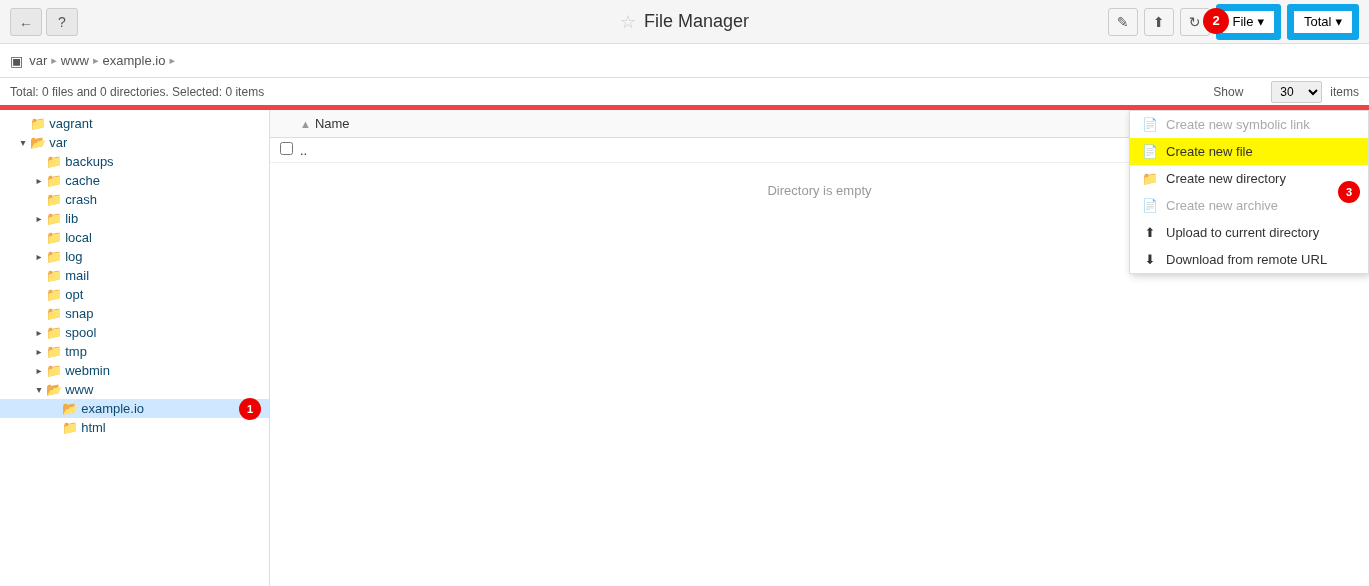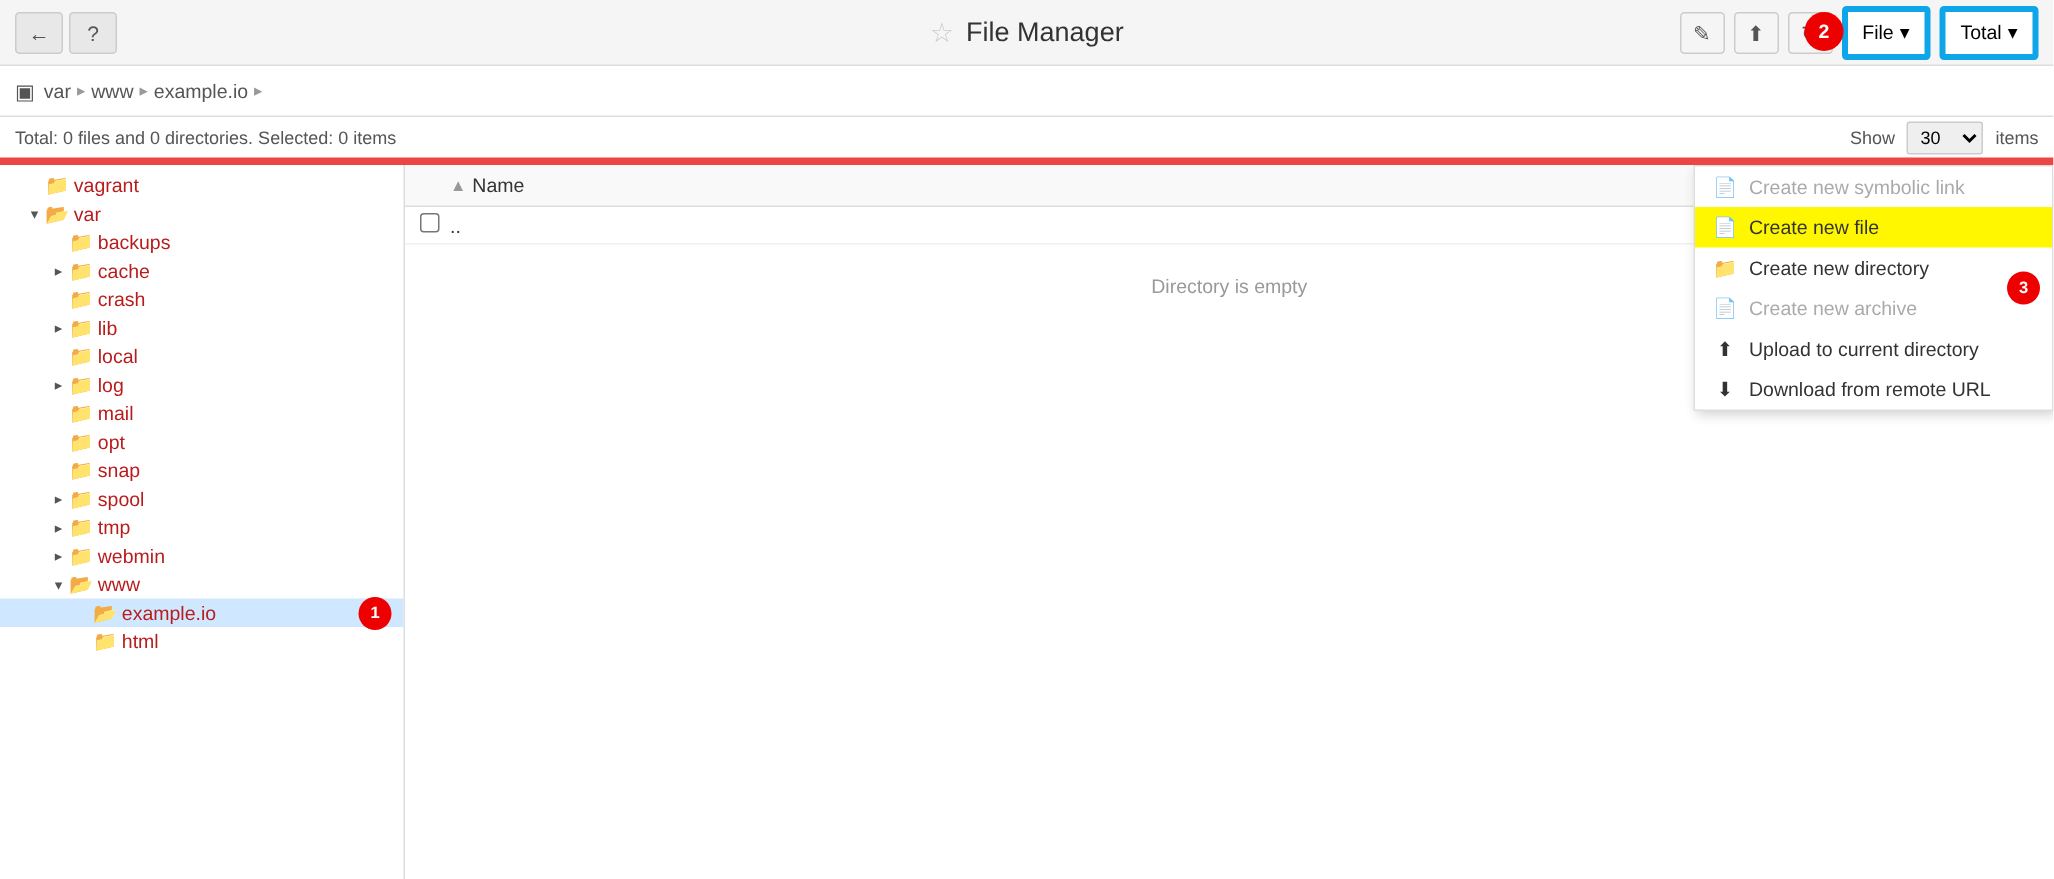--- a/index.html
+++ b/index.html
@@ -6,41 +6,41 @@
     body { font-family: Arial, sans-serif; font-size: 13px; background: #fff; color: #333; width: 1369px; height: 586px; overflow: hidden; }
 
     
     .header { display: flex; align-items: center; justify-content: center; padding: 6px 10px; background: #f5f5f5; border-bottom: 1px solid #ddd; position: relative; height: 44px; }
     .header-nav-btns { display: flex; gap: 4px; position: absolute; left: 10px; }
     .nav-btn { width: 32px; height: 28px; background: #e8e8e8; border: 1px solid #ccc; border-radius: 3px; cursor: pointer; display: flex; align-items: center; justify-content: center; font-size: 14px; color: #555; }
     .header-title { display: flex; align-items: center; gap: 8px; font-size: 18px; font-weight: normal; color: #333; }
     .star-icon { color: #ccc; font-size: 18px; }
     .header-actions { position: absolute; right: 10px; display: flex; align-items: center; gap: 6px; }
     .action-btn { width: 30px; height: 28px; background: transparent; border: 1px solid #ccc; border-radius: 3px; cursor: pointer; display: flex; align-items: center; justify-content: center; font-size: 14px; color: #555; }
-    .dropdown-btn { height: 36px; padding: 0 10px; background: #fff; border: 4px solid #0ea5e9; border-radius: 3px; cursor: pointer; display: flex; align-items: center; gap: 4px; font-size: 13px; }
+    .dropdown-btn { height: 36px; padding: 0 10px; background: #fff; border: 7px solid #0ea5e9; border-radius: 3px; cursor: pointer; display: flex; align-items: center; gap: 4px; font-size: 13px; }
 
     
     .breadcrumb-bar { display: flex; align-items: center; padding: 5px 10px; background: #fff; border-bottom: 1px solid #ddd; height: 34px; }
     .folder-icon-sm { font-size: 14px; color: #555; margin-right: 6px; }
     .breadcrumb-item { color: #555; font-size: 13px; }
     .breadcrumb-sep { margin: 0 4px; color: #999; font-size: 11px; }
 
     
     .toolbar-row { display: flex; align-items: center; padding: 5px 10px; background: #fff; border-bottom: 5px solid #ef4444; font-size: 12px; color: #555; gap: 8px; height: 32px; }
-    .show-select { height: 22px; border: 1px solid #ccc; border-radius: 2px; padding: 0 4px; font-size: 12px; }
+    .show-select { height: 22px; border: 1px solid #ccc; border-radius: 2px; padding: 0 4px; font-size: 12px; margin-left: 20px; }
 
     
     .main-layout { display: flex; height: calc(586px - 44px - 34px - 32px); }
 
     
     .sidebar { width: 270px; border-right: 1px solid #ddd; overflow-y: auto; background: #fff; padding: 4px 0; flex-shrink: 0; }
     .tree-item { display: flex; align-items: center; padding: 2px 0; cursor: pointer; white-space: nowrap; }
     .tree-toggle { width: 14px; height: 14px; display: flex; align-items: center; justify-content: center; font-size: 10px; color: #555; flex-shrink: 0; }
     .tree-folder-icon { font-size: 13px; margin-right: 3px; color: #f5a623; flex-shrink: 0; }
-    .tree-label { font-size: 13px; color: #b91c1c; }
+    .tree-label { font-size: 13px; color: #0c4a6e; }
     .indent1 { padding-left: 16px; }
     .indent2 { padding-left: 32px; }
     .indent3 { padding-left: 48px; }
 
     
     .content-area { flex: 1; overflow: auto; position: relative; }
     .content-header { display: flex; align-items: center; padding: 6px 10px; border-bottom: 1px solid #ddd; font-size: 13px; color: #333; background: #f9f9f9; }
     .content-row { display: flex; align-items: center; padding: 4px 10px; border-bottom: 1px solid #f0f0f0; }
 
     

